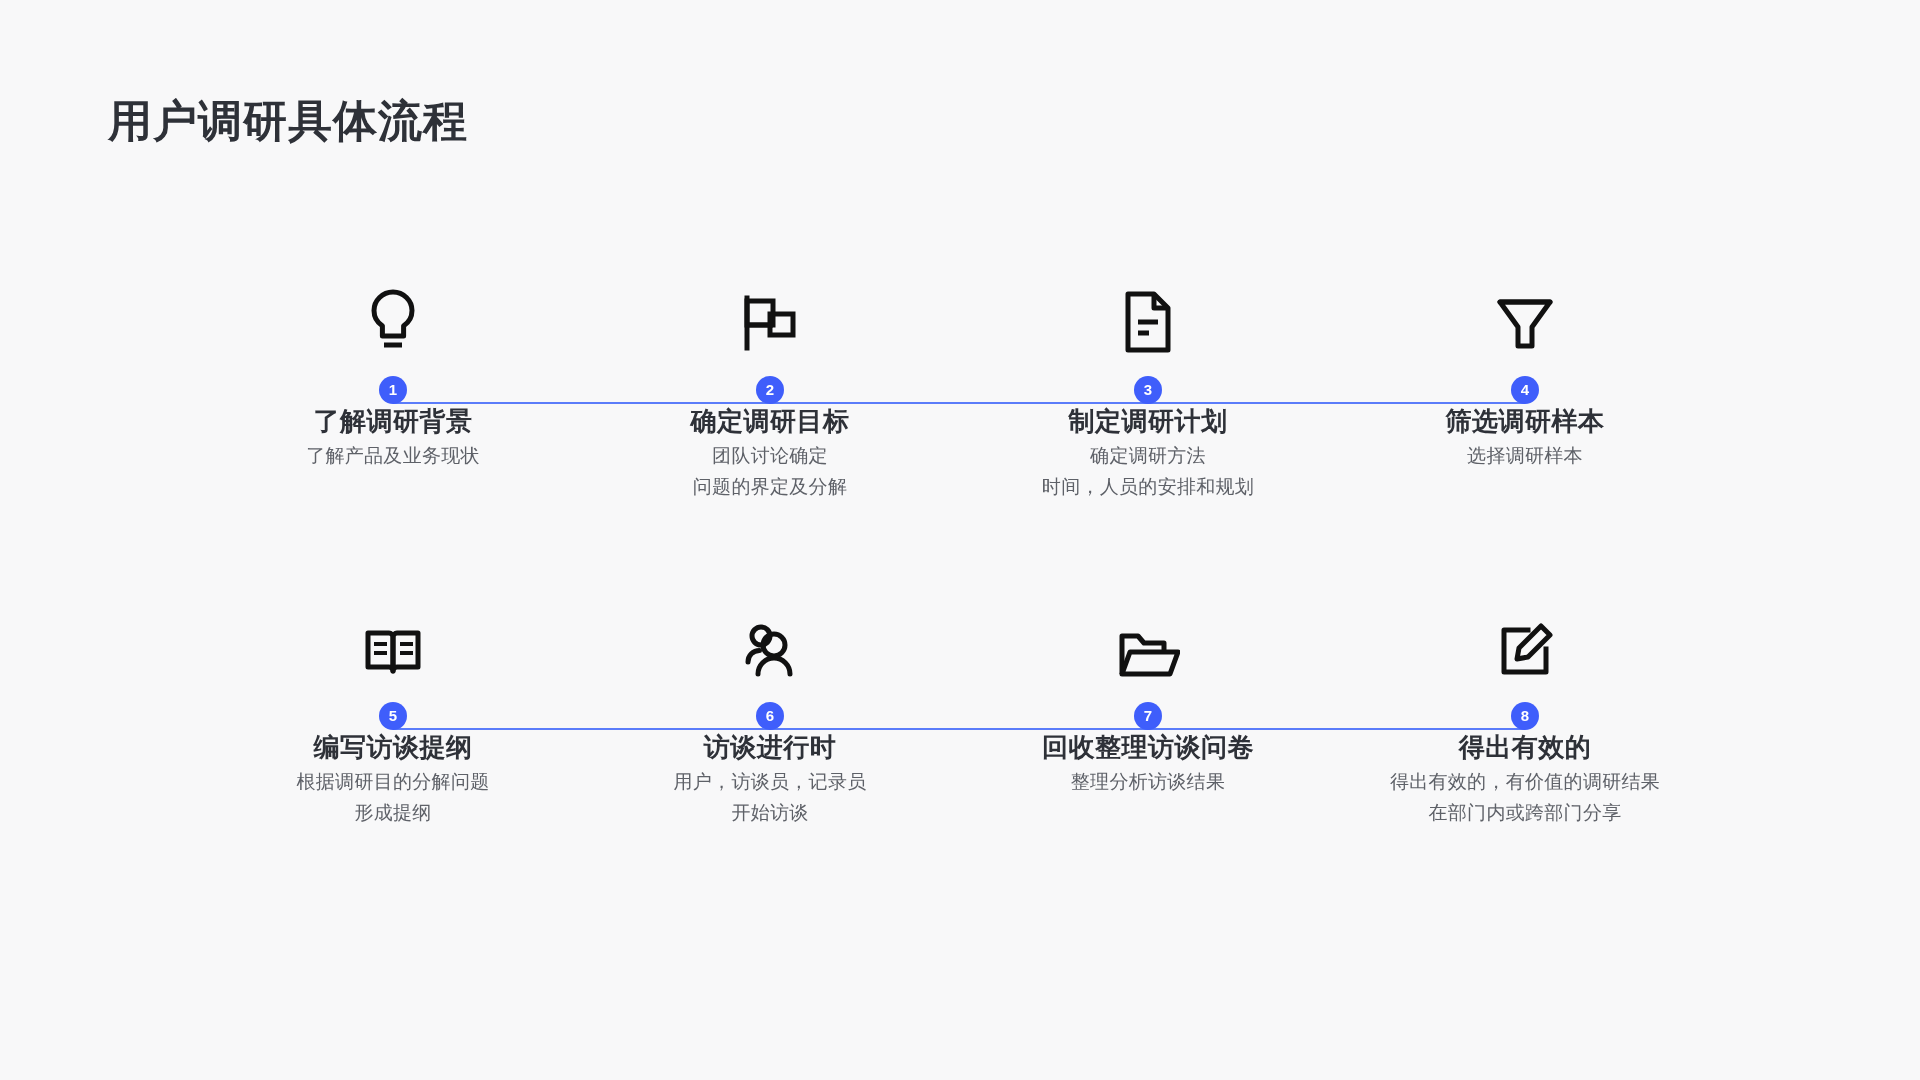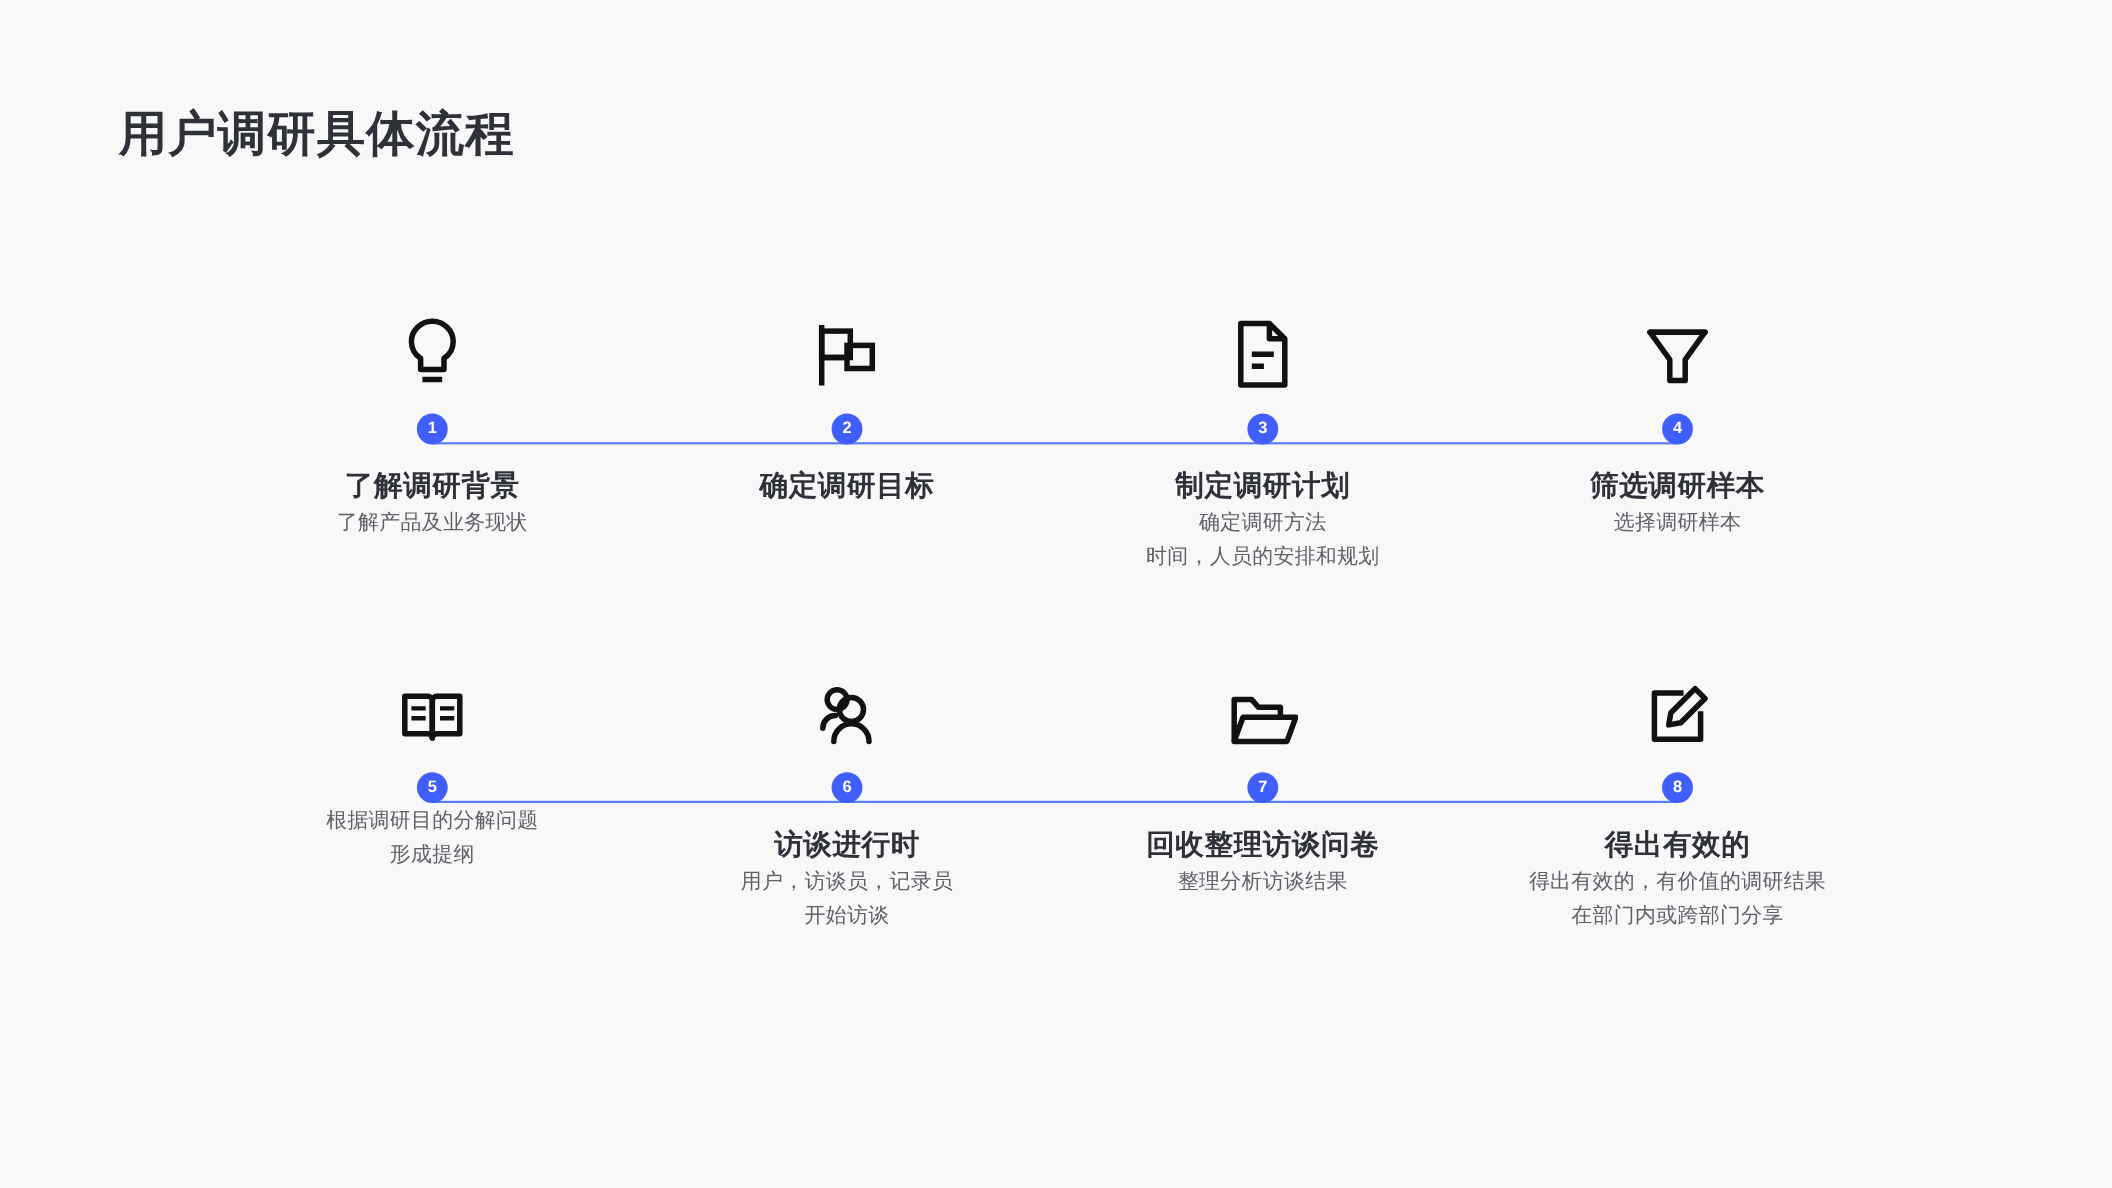--- a/index.html
+++ b/index.html
@@ -82,21 +82,20 @@
     color: #ffffff;
     font-size: 15px;
     font-weight: 700;
     line-height: 28px;
     text-align: center;
     position: relative;
     z-index: 2;
   }
 
   .step-title {
-    margin-top: 20px;
     font-size: 26px;
     font-weight: 700;
     color: #2e3138;
     letter-spacing: 0.5px;
     white-space: nowrap;
   }
   .step-desc {
     margin-top: 1px;
     font-size: 19px;
     line-height: 31px;
@@ -137,20 +136,24 @@
           <path d="M8 6v50" stroke="#111" stroke-width="5" stroke-linecap="square"></path>
           <rect x="8" y="9" width="26" height="24" stroke="#111" stroke-width="5"></rect>
           <rect x="31" y="22" width="23" height="21" stroke="#111" stroke-width="5"></rect>
           <path d="M8 33h26" stroke="#111" stroke-width="5"></path>
         </svg>
       </div>
       <div class="step-node">
         <div class="node-badge">2</div>
       </div>
       <div class="step-title">确定调研目标</div>
+      <div class="step-desc">
+        <div>团队讨论确定</div>
+        <div>问题的界定及分解</div>
+      </div>
     </div>
 
     <div class="step s3">
       <div class="step-icon">
         <svg width="54" height="64" viewBox="0 0 54 64" fill="none">
           <path d="M7 4h26l14 14v42H7V4z" stroke="#111" stroke-width="5" stroke-linejoin="round"></path>
           <path d="M33 4v14h14" stroke="#111" stroke-width="5" stroke-linejoin="round"></path>
           <path d="M17 32h20" stroke="#111" stroke-width="5"></path>
           <path d="M17 43h11" stroke="#111" stroke-width="5"></path>
         </svg>
@@ -189,20 +192,21 @@
       <div class="step-icon">
         <svg width="62" height="54" viewBox="0 0 62 54" fill="none">
           <path d="M6 7h21c2.2 0 4 1.8 4 4v34c0-2.2-1.8-4-4-4H6V7z" stroke="#111" stroke-width="5" stroke-linejoin="round"></path>
           <path d="M56 7H35c-2.2 0-4 1.8-4 4v34c0-2.2 1.8-4 4-4h21V7z" stroke="#111" stroke-width="5" stroke-linejoin="round"></path>
           <path d="M12 18h13M12 27h13M38 18h13M38 27h13" stroke="#111" stroke-width="4"></path>
         </svg>
       </div>
       <div class="step-node">
         <div class="node-badge">5</div>
       </div>
+      <div class="step-title">编写访谈提纲</div>
       <div class="step-desc">
         <div>根据调研目的分解问题</div>
         <div>形成提纲</div>
       </div>
     </div>
 
     <div class="step s2">
       <div class="step-icon">
         <svg width="60" height="58" viewBox="0 0 60 58" fill="none">
           <circle cx="21" cy="14" r="9" stroke="#111" stroke-width="5"></circle>

